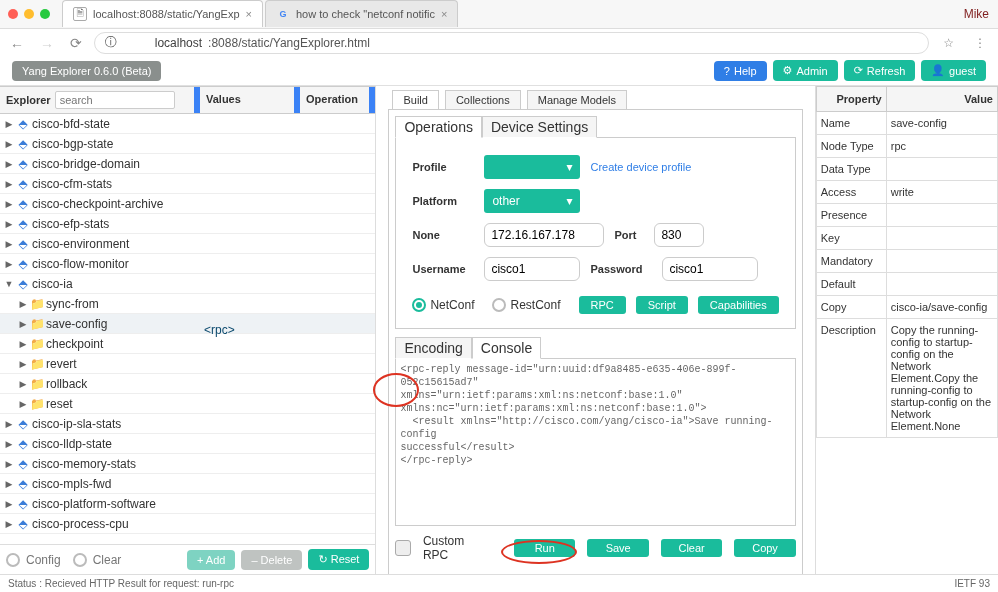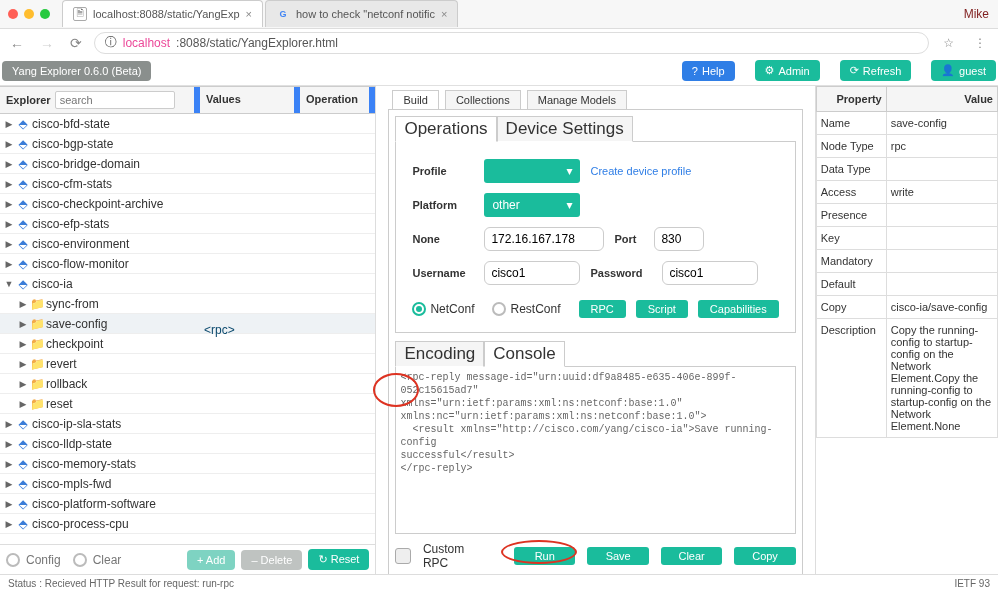--- a/index.html
+++ b/index.html
@@ -13,25 +13,25 @@
 .mac-red { background: #ff5f56; } .mac-yellow { background: #ffbd2e; } .mac-green { background: #27c93f; }
 .tabs { display: flex; height: 28px; }
 .tab { background: #fff; border: 1px solid #ccc; border-bottom: none; border-radius: 4px 4px 0 0; height: 27px; display: flex; align-items: center; padding: 0 10px; gap: 6px; font-size: 11px; color: #555; min-width: 160px; margin-right: 2px; cursor: pointer; }
 .tab.inactive { background: #e8e8e8; }
 .tab .favicon { width: 14px; height: 14px; border: 1px solid #aaa; border-radius: 2px; display: inline-flex; align-items: center; justify-content: center; font-size: 9px; }
 .tab .close { margin-left: auto; color: #888; }
 .user-name { margin-left: auto; margin-right: 9px; color: #7f1d1d; }
 .addr-row { height: 28px; display: flex; align-items: center; padding: 0 6px; gap: 8px; background: #fff; border-top: 1px solid #ddd; }
 .nav-icon { color: #888; font-size: 14px; cursor: pointer; padding: 0 4px; }
 .url-bar { flex: 1; border: 1px solid #ddd; border-radius: 12px; height: 22px; display: flex; align-items: center; padding: 0 10px; gap: 6px; color: #555; }
-.url-host { color: #ec4899; }
+.url-host { color: #404040; margin-left: 32px; }
 .star-icon, .menu-icon { color: #888; padding: 0 6px; cursor: pointer; }
 
 
-.app-header { height: 30px; display: flex; align-items: center; padding: 4px 2px; gap: 20px; border-bottom: 1px solid #e0e0e0; }
+.app-header { height: 30px; display: flex; align-items: center; padding: 4px 12px; gap: 6px; border-bottom: 1px solid #e0e0e0; }
 .app-title-btn { background: #8a8f8d; color: #fff; border-radius: 4px; padding: 4px 10px; font-size: 11px; cursor: pointer; }
 .spacer { flex: 1; }
 .hdr-btn { color: #fff; border-radius: 4px; padding: 4px 10px; font-size: 11px; cursor: pointer; display: inline-flex; align-items: center; gap: 4px; }
 .blue-btn { background: #2f7ee6; } .teal-btn { background: #1abc9c; }
 
 
 .main { display: flex; height: 488px; }
 .left-pane { width: 380px; border-right: 1px solid #ddd; display: flex; flex-direction: column; }
 .center-pane { flex: 1; padding: 0 4px; position: relative; }
 .right-pane { width: 185px; border-left: 1px solid #ddd; }
@@ -58,21 +58,21 @@
 .foot-label { color: #777; margin-right: 6px; }
 .small-btn { border-radius: 4px; padding: 4px 10px; font-size: 11px; cursor: pointer; color: #fff; }
 .add-btn { background: #7ed3c2; } .del-btn { background: #bfc3c1; } .reset-btn { background: #1abc9c; }
 
 
 .center-tabs { display: flex; gap: 6px; margin-top: 4px; margin-left: 12px; }
 .ctab { border: 1px solid #ccc; border-bottom: none; background: #fff; padding: 3px 10px; font-size: 11px; cursor: pointer; }
 .ctab.inactive { background: #f5f5f5; }
 .center-box { border: 1px solid #ccc; margin: 0 8px 6px 8px; height: 468px; position: relative; }
 .sub-tabs { display: flex; margin: 6px 0 0 6px; }
-.stab { border: 1px solid #ccc; border-bottom: 1px solid #fff; padding: 2px 8px; font-size: 17px; background: #f5f5f5; cursor: pointer; }
+.stab { border: 1px solid #ccc; border-bottom: 1px solid #fff; padding: 2px 8px; font-size: 14px; background: #f5f5f5; cursor: pointer; }
 .stab.active { background: #fff; }
 .ops-panel { border: 1px solid #ccc; margin: -1px 6px 0 6px; padding: 12px 16px 8px 16px; }
 .form-row { display: flex; align-items: center; height: 34px; gap: 10px; }
 .flabel { width: 62px; font-size: 11px; font-weight: bold; color: #333; }
 .select-btn { background: #1abc9c; color: #fff; border-radius: 3px; width: 96px; height: 24px; display: inline-flex; align-items: center; justify-content: space-between; padding: 0 8px; font-size: 12px; cursor: pointer; }
 .text-input { border: 1px solid #ccc; border-radius: 6px; height: 24px; padding: 0 6px; font-size: 12px; }
 .link { color: #2f7ee6; font-size: 11px; cursor: pointer; }
 .radio-row { display: flex; align-items: center; gap: 18px; margin: 10px 0 6px 0; }
 .radio-opt { display: flex; align-items: center; gap: 4px; cursor: pointer; }
 .radio-filled { width: 14px; height: 14px; border: 2px solid #1abc9c; border-radius: 50%; display: inline-flex; align-items: center; justify-content: center; }

